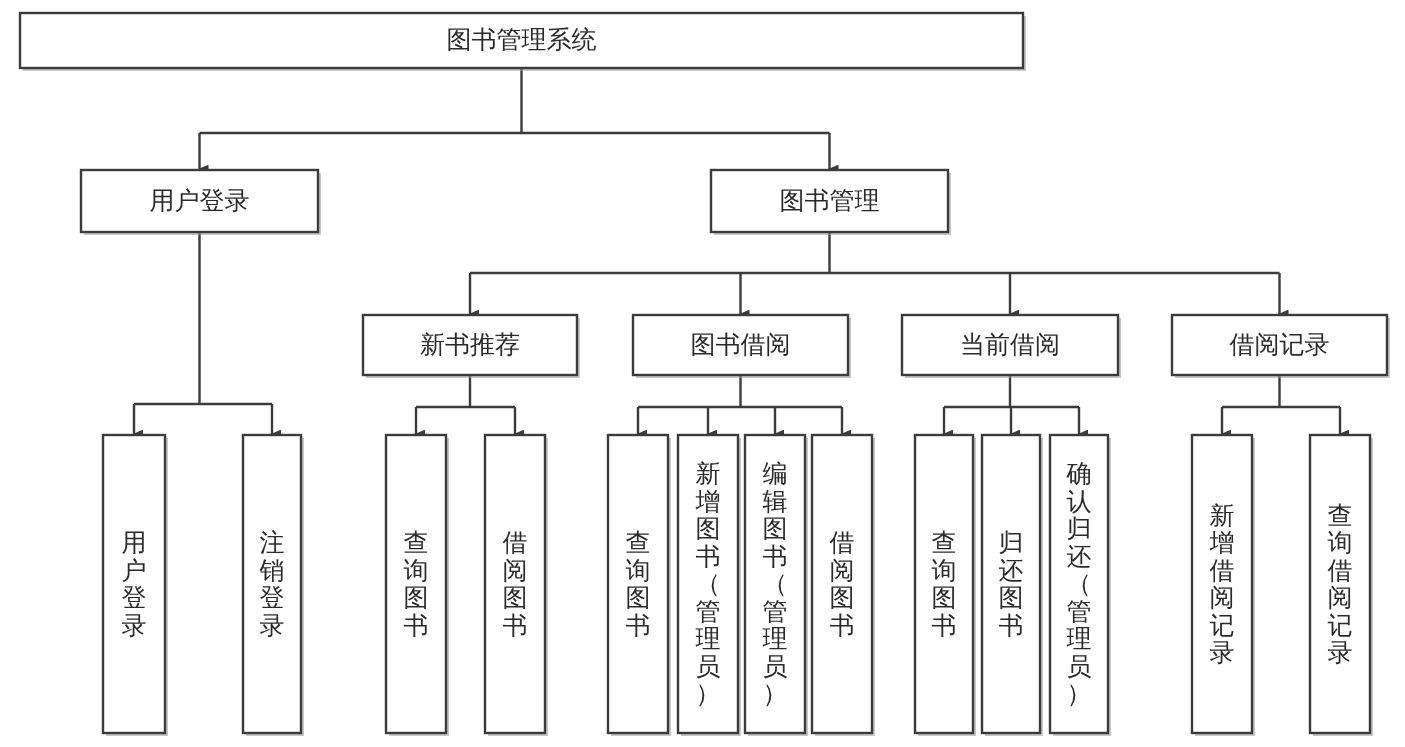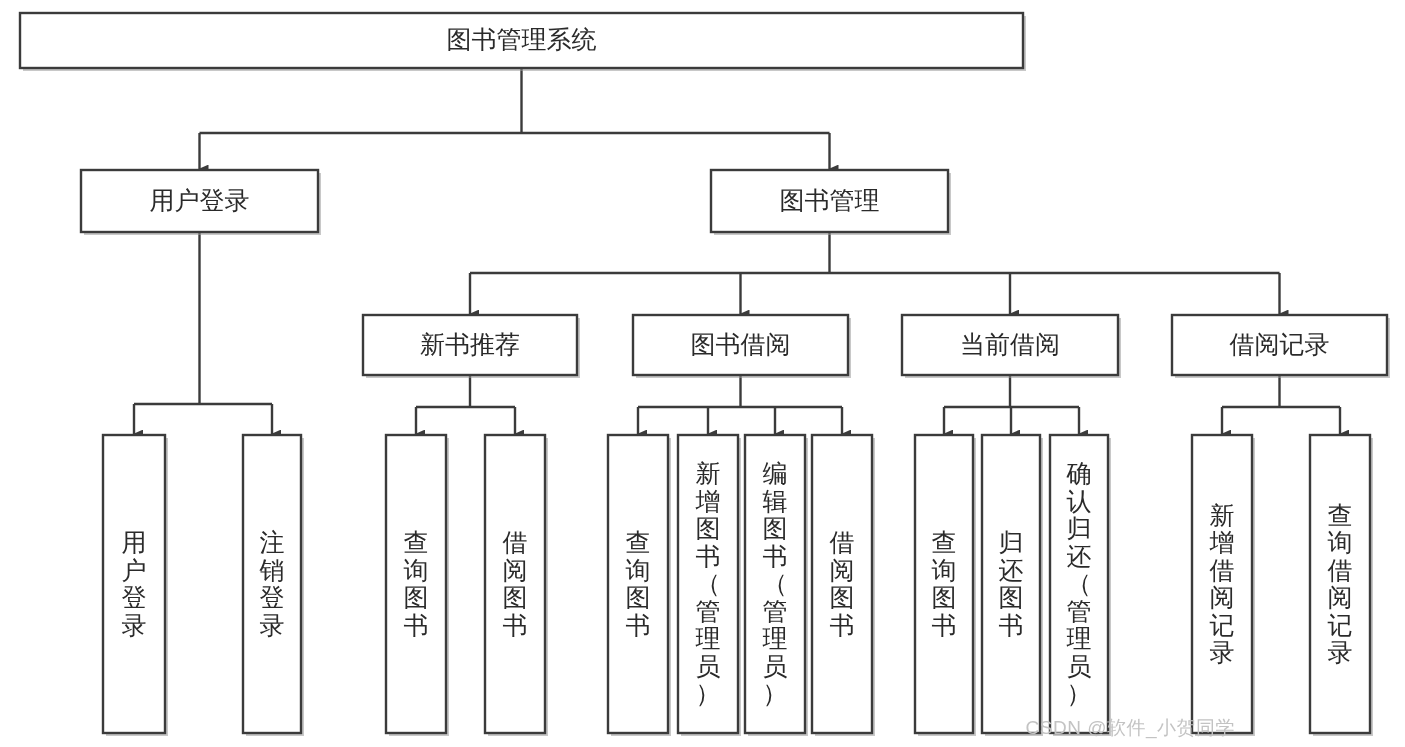--- a/index.html
+++ b/index.html
@@ -212,14 +212,13 @@
         <text x="775" y="482.25" class="leaf-label" font-size="25"><tspan x="775" dy="0">编</tspan><tspan x="775" dy="27.5">辑</tspan><tspan x="775" dy="27.5">图</tspan><tspan x="775" dy="27.5">书</tspan><tspan x="775" dy="27.5">（</tspan><tspan x="775" dy="27.5">管</tspan><tspan x="775" dy="27.5">理</tspan><tspan x="775" dy="27.5">员</tspan><tspan x="775" dy="27.5">）</tspan></text>
         <text x="842" y="551" class="leaf-label" font-size="25"><tspan x="842" dy="0">借</tspan><tspan x="842" dy="27.5">阅</tspan><tspan x="842" dy="27.5">图</tspan><tspan x="842" dy="27.5">书</tspan></text>
         <text x="944" y="551" class="leaf-label" font-size="25"><tspan x="944" dy="0">查</tspan><tspan x="944" dy="27.5">询</tspan><tspan x="944" dy="27.5">图</tspan><tspan x="944" dy="27.5">书</tspan></text>
         <text x="1011" y="551" class="leaf-label" font-size="25"><tspan x="1011" dy="0">归</tspan><tspan x="1011" dy="27.5">还</tspan><tspan x="1011" dy="27.5">图</tspan><tspan x="1011" dy="27.5">书</tspan></text>
         <text x="1079" y="482.25" class="leaf-label" font-size="25"><tspan x="1079" dy="0">确</tspan><tspan x="1079" dy="27.5">认</tspan><tspan x="1079" dy="27.5">归</tspan><tspan x="1079" dy="27.5">还</tspan><tspan x="1079" dy="27.5">（</tspan><tspan x="1079" dy="27.5">管</tspan><tspan x="1079" dy="27.5">理</tspan><tspan x="1079" dy="27.5">员</tspan><tspan x="1079" dy="27.5">）</tspan></text>
         <text x="1222" y="523.5" class="leaf-label" font-size="25"><tspan x="1222" dy="0">新</tspan><tspan x="1222" dy="27.5">增</tspan><tspan x="1222" dy="27.5">借</tspan><tspan x="1222" dy="27.5">阅</tspan><tspan x="1222" dy="27.5">记</tspan><tspan x="1222" dy="27.5">录</tspan></text>
         <text x="1340" y="523.5" class="leaf-label" font-size="25"><tspan x="1340" dy="0">查</tspan><tspan x="1340" dy="27.5">询</tspan><tspan x="1340" dy="27.5">借</tspan><tspan x="1340" dy="27.5">阅</tspan><tspan x="1340" dy="27.5">记</tspan><tspan x="1340" dy="27.5">录</tspan></text>
       </g>
   </svg>
 
-  <div class="watermark">CSDN @软件_小贺同学</div>
 </div>
 
 </body></html>

